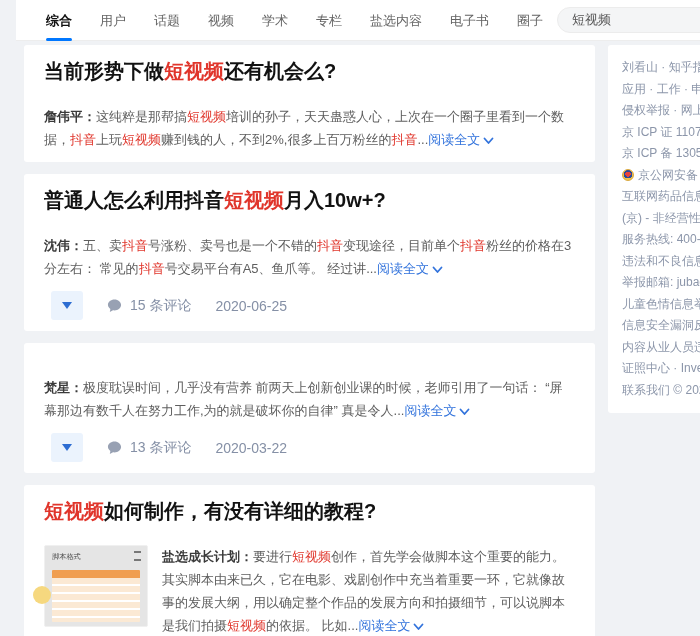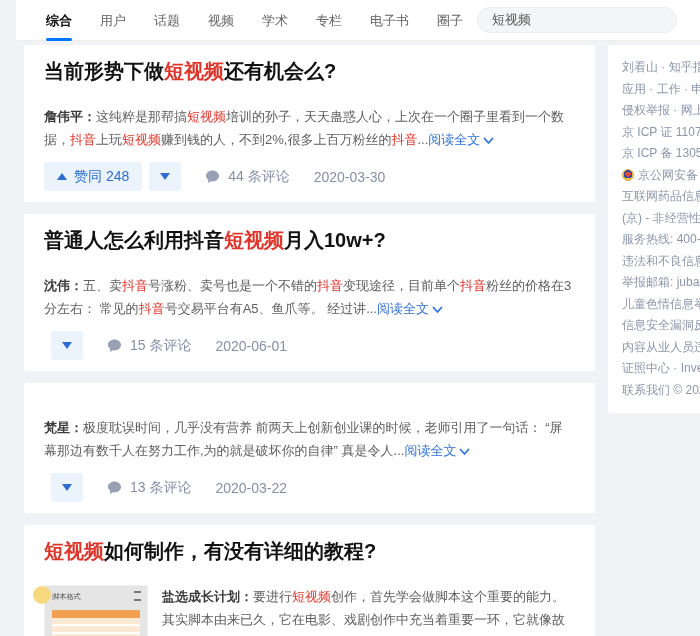--- a/index.html
+++ b/index.html
@@ -78,56 +78,41 @@
 <body>
 
 <div class="topnav">
   <div class="tabs" id="tabs">
       <div class="tab active">综合</div>
       <div class="tab">用户</div>
       <div class="tab">话题</div>
       <div class="tab">视频</div>
       <div class="tab">学术</div>
       <div class="tab">专栏</div>
+      <div class="tab">盐选内容</div>
       <div class="tab">电子书</div>
       <div class="tab">圈子</div>
     </div>
   <div class="search-pill">
     <span>短视频</span>
   </div>
 </div>
 
 <div class="main" id="results">
   <div class="card">
     <div class="title"><span>当前形势下做</span><span class="hl">短视频</span><span>还有机会么?</span></div>
     <div class="result-body">
 
       <div class="content">
         <div class="excerpt">
           <span class="author">詹伟平：</span><span class="excerpt-segs"><span>这纯粹是那帮搞</span><span class="hl">短视频</span><span>培训的孙子，天天蛊惑人心，上次在一个圈子里看到一个数据，</span><span class="hl">抖音</span><span>上玩</span><span class="hl">短视频</span><span>赚到钱的人，不到2%,很多上百万粉丝的</span><span class="hl">抖音</span><span>...</span></span><span class="read-more"><span class="read-more-label">阅读全文</span><svg width="11" height="8" viewBox="0 0 11 8">
                 <polyline points="1.5,1.5 5.5,6 9.5,1.5" fill="none" stroke="#3273dc" stroke-width="1.8" stroke-linecap="round" stroke-linejoin="round"></polyline>
               </svg></span>
         </div>
       </div>
-    </div>
-    <div class="actions">
-      <div class="btn-up">
-        <span class="tri tri-up"></span>
-        <span class="up-label">赞同 248</span>
-      </div>
-      <div class="btn-down">
-        <span class="tri-down"></span>
-      </div>
-      <div class="meta">
-        <svg width="15" height="15" viewBox="0 0 16 16">
-            <path fill="#98a1b3" d="M8 1.5c-3.9 0-7 2.6-7 5.8 0 1.8 1 3.4 2.6 4.5L3 14.8l3.4-1.7c.5.1 1 .1 1.6.1 3.9 0 7-2.6 7-5.8S11.9 1.5 8 1.5z"></path>
-          </svg>
-        <span class="comments-label">44 条评论</span>
-      </div>
-      <div class="date">2020-03-30</div>
     </div>
   </div>
 
   <div class="card">
     <div class="title"><span>普通人怎么利用抖音</span><span class="hl">短视频</span><span>月入10w+?</span></div>
     <div class="result-body">
 
       <div class="content">
         <div class="excerpt">
           <span class="author">沈伟：</span><span class="excerpt-segs"><span>五、卖</span><span class="hl">抖音</span><span>号涨粉、卖号也是一个不错的</span><span class="hl">抖音</span><span>变现途径，目前单个</span><span class="hl">抖音</span><span>粉丝的价格在3分左右： 常见的</span><span class="hl">抖音</span><span>号交易平台有A5、鱼爪等。 经过讲...</span></span><span class="read-more"><span class="read-more-label">阅读全文</span><svg width="11" height="8" viewBox="0 0 11 8">
@@ -139,21 +124,21 @@
     <div class="actions">
       <div class="btn-down">
         <span class="tri-down"></span>
       </div>
       <div class="meta">
         <svg width="15" height="15" viewBox="0 0 16 16">
             <path fill="#98a1b3" d="M8 1.5c-3.9 0-7 2.6-7 5.8 0 1.8 1 3.4 2.6 4.5L3 14.8l3.4-1.7c.5.1 1 .1 1.6.1 3.9 0 7-2.6 7-5.8S11.9 1.5 8 1.5z"></path>
           </svg>
         <span class="comments-label">15 条评论</span>
       </div>
-      <div class="date">2020-06-01</div>
+      <div class="date">2020-06-25</div>
     </div>
   </div>
 
   <div class="card">
     <div class="result-body">
 
       <div class="content">
         <div class="excerpt">
           <span class="author">梵星：</span><span class="excerpt-segs"><span>极度耽误时间，几乎没有营养 前两天上创新创业课的时候，老师引用了一句话： “屏幕那边有数千人在努力工作,为的就是破坏你的自律” 真是令人...</span></span><span class="read-more"><span class="read-more-label">阅读全文</span><svg width="11" height="8" viewBox="0 0 11 8">
                 <polyline points="1.5,1.5 5.5,6 9.5,1.5" fill="none" stroke="#3273dc" stroke-width="1.8" stroke-linecap="round" stroke-linejoin="round"></polyline>

